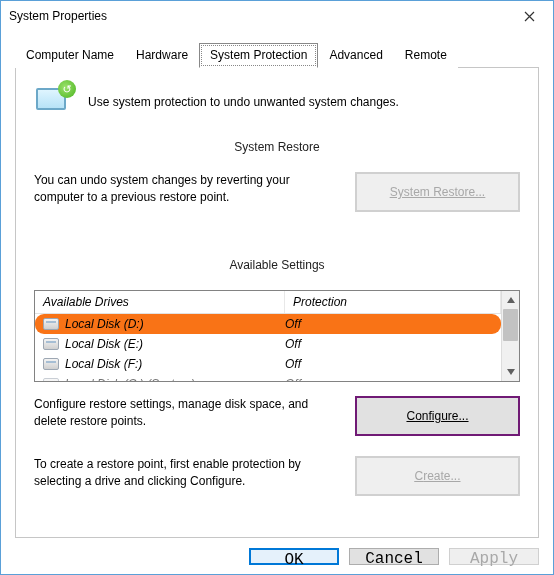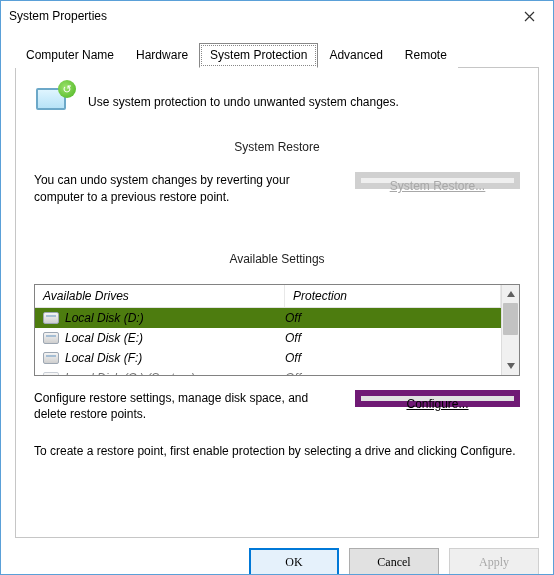--- a/index.html
+++ b/index.html
@@ -112,22 +112,22 @@
   }
   .row2 {
     display: flex;
     align-items: flex-start;
     gap: 24px;
     margin-bottom: 10px;
   }
   .row2 .txt { flex: 1; line-height: 1.4; }
   .winbtn {
     width: 165px;
-    height: 17px;
-    border: 6px solid #701a75;
+    height: 40px;
+    border: 2px solid #701a75;
     background: #e1e1e1;
     font-family: inherit;
     font-size: 12px;
     cursor: pointer;
     text-decoration: underline;
   }
   .winbtn:disabled {
     color: #a8a8a8;
     cursor: default;
     background: #efefef;
@@ -152,21 +152,21 @@
     border-right: 1px solid #e8e8e8;
   }
   .col1 { width: 250px; }
   .col2 { flex: 1; }
   .drive-row {
     display: flex;
     align-items: center;
     font-size: 12px;
     height: 20px;
   }
-  .drive-row.sel { background: #4d7c0f; }
+  .drive-row.sel { background: #f97316; border-radius: 9px; }
   .drive-row .col1 {
     display: flex;
     align-items: center;
     gap: 6px;
     padding-left: 8px;
   }
   .hdd {
     width: 16px; height: 12px;
     background: linear-gradient(#f4f4f4,#cfcfcf);
     border: 1px solid #9da7b3;
@@ -200,25 +200,25 @@
     border-radius:1px;
   }
   .footer {
     display:flex;
     justify-content:flex-end;
     gap:10px;
     padding: 10px 14px 0 0;
   }
   .fbtn {
     width: 90px;
-    height: 28px;
+    height: 17px;
     border: 1px solid #adadad;
     background: #e1e1e1;
-    font-family: Liberation Serif, serif;
-    font-size: 12px;
+    font-family: Liberation Mono, monospace;
+    font-size: 16px;
     cursor:pointer;
   }
   .fbtn.primary {
     border: 2px solid #0078d7;
     background: #e5f1fb;
   }
   .fbtn:disabled {
     color:#a8a8a8; background:#efefef; border-color:#d0d0d0; cursor:default;
   }
 </style>
@@ -327,20 +327,21 @@
 
   <div class="row2">
     <div class="txt">Configure restore settings, manage disk space, and delete restore points.</div>
     <button class="winbtn"><span>C</span><span class="u">o</span><span>nfigure...</span></button>
   </div>
 
   <div style="height:10px"></div>
 
   <div class="row2">
     <div class="txt">To create a restore point, first enable protection by selecting a drive and clicking Configure.</div>
+    <button class="winbtn" disabled=""><span></span><span class="u">C</span><span>reate...</span></button>
   </div>
 
 </div>
 
 <div class="footer">
   <button class="fbtn primary">OK</button>
   <button class="fbtn">Cancel</button>
   <button class="fbtn" disabled=""><span class="u">Apply</span></button>
 </div>
 

